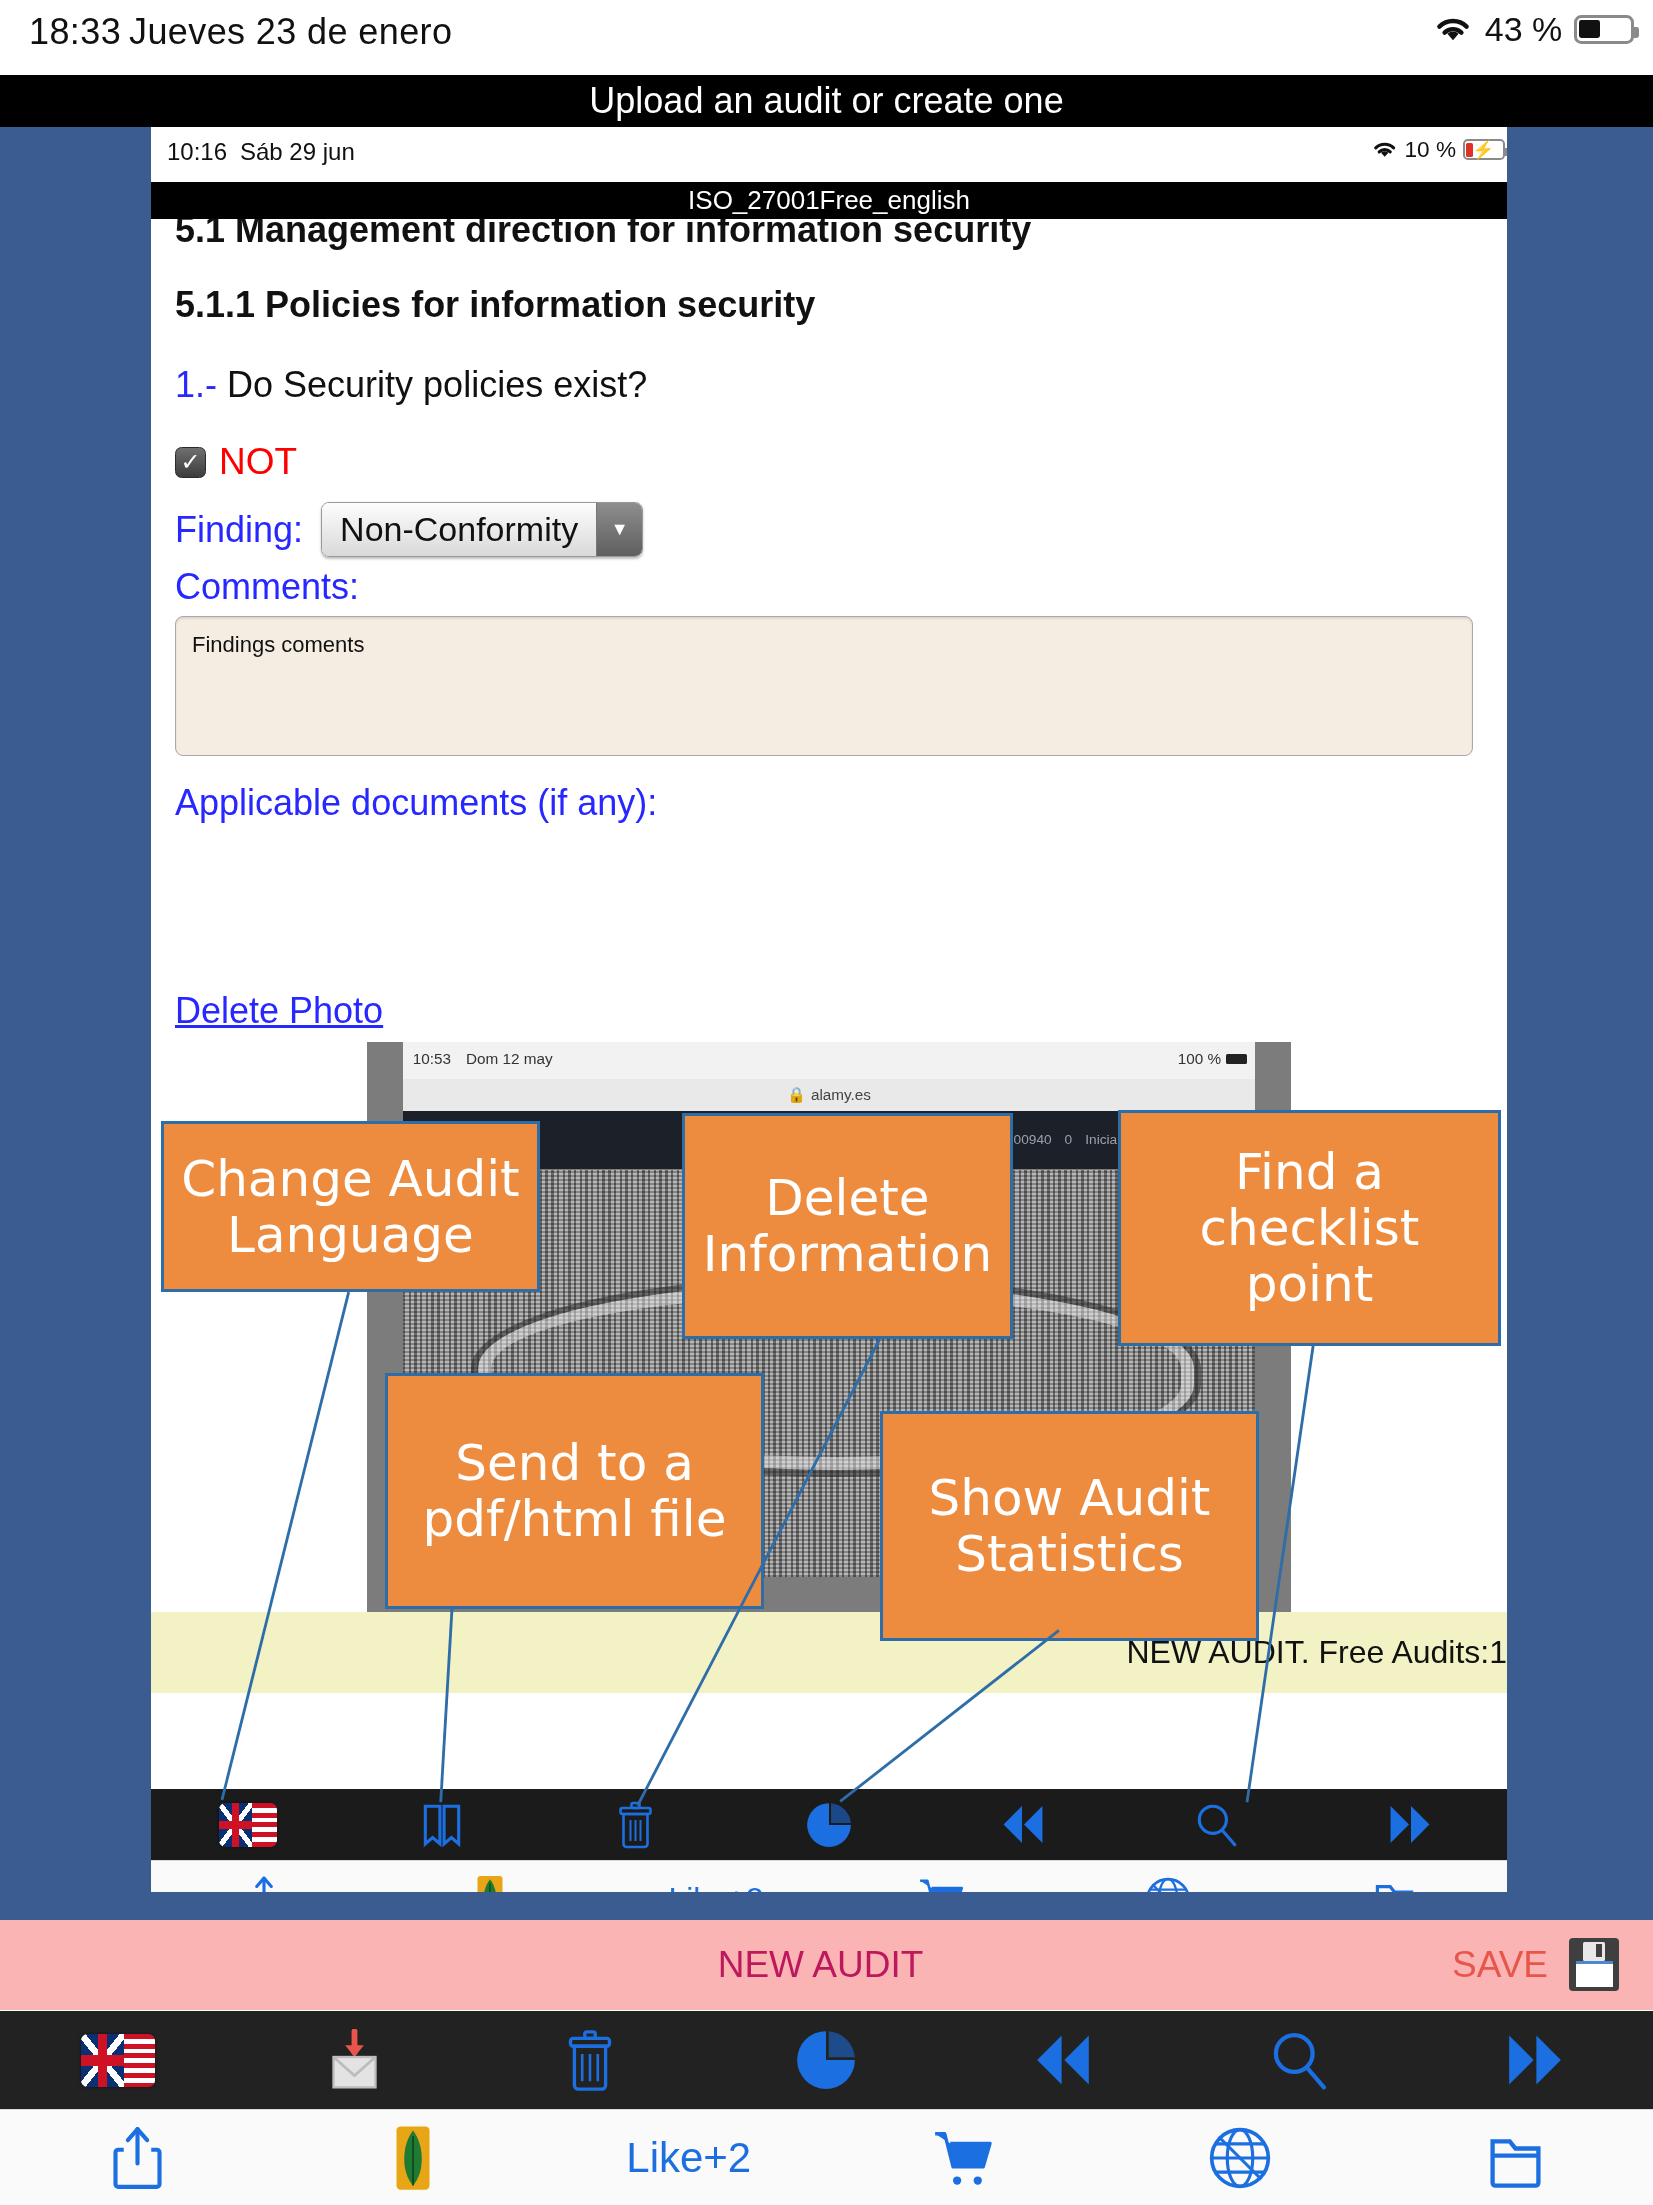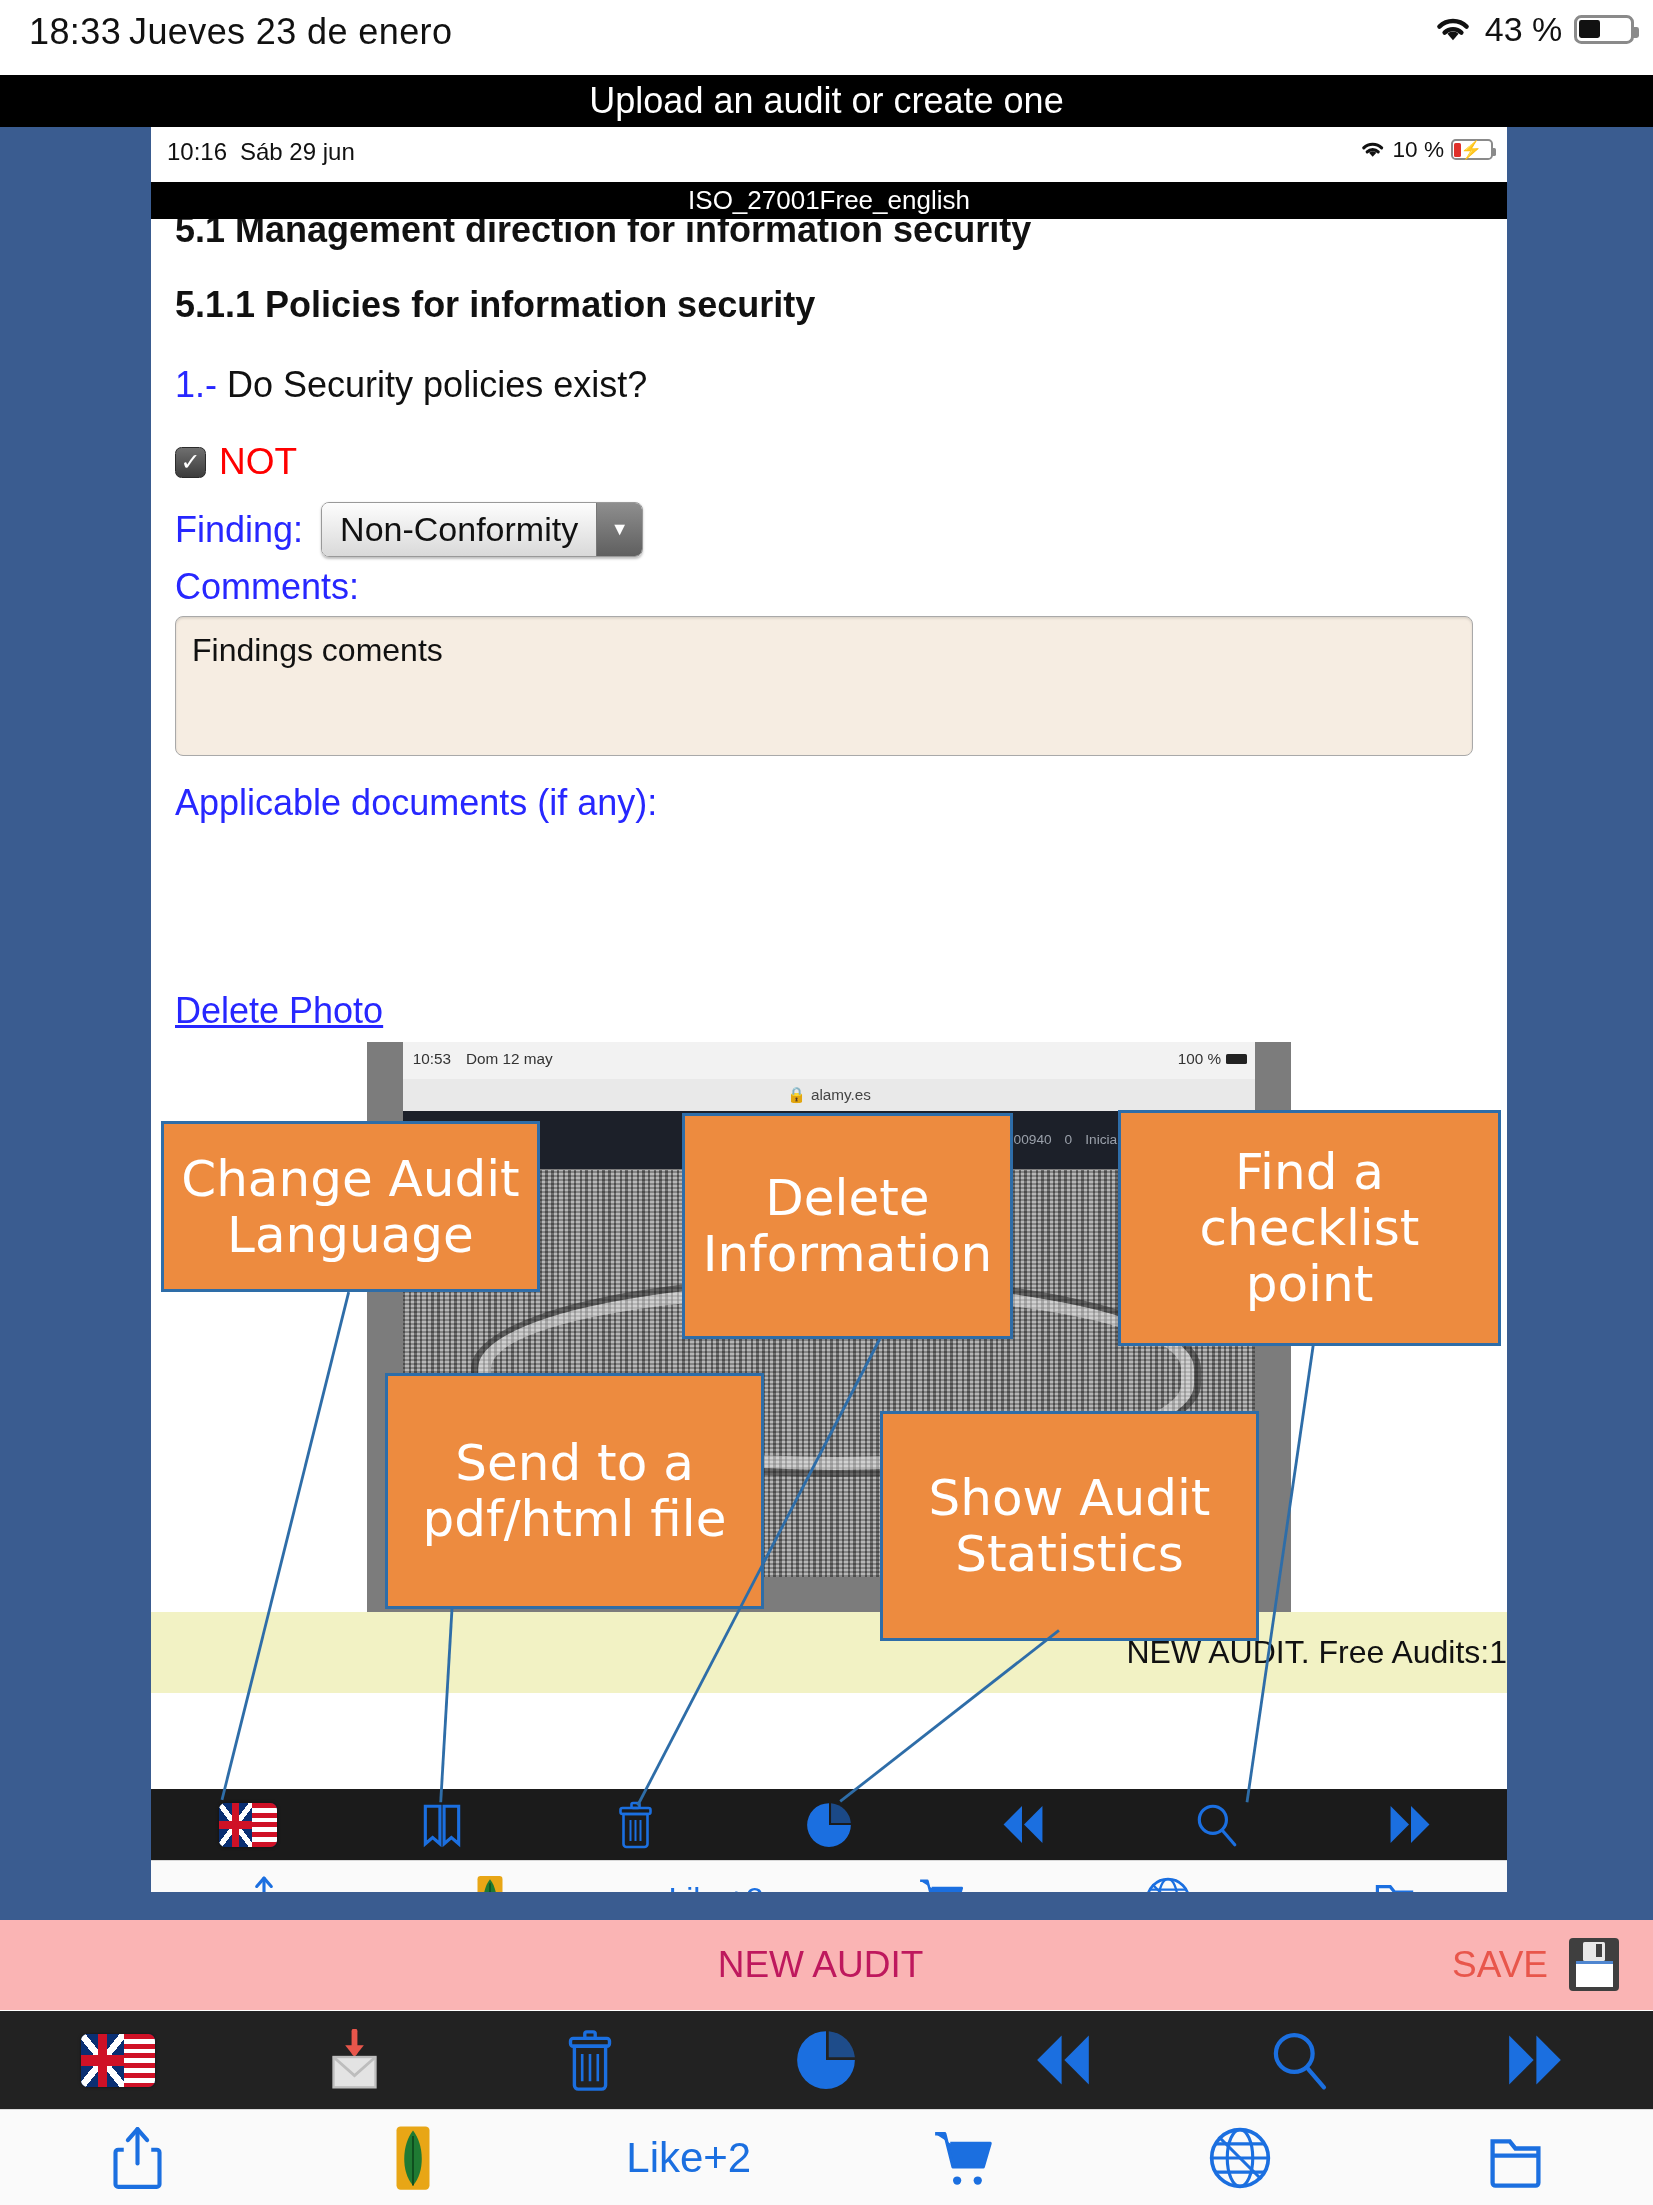--- a/index.html
+++ b/index.html
@@ -47,21 +47,21 @@
     position:absolute;left:0;top:127px;width:1653px;height:1794px;
     background:#3a5c90;
   }
 
   
   .inner-shot{
     position:absolute;left:151px;top:127px;width:1356px;height:1765px;
     background:#ffffff;overflow:hidden;
   }
   .inner-status{
-    position:absolute;left:0;top:0;width:1356px;height:55px;background:#ffffff;
+    position:absolute;left:0;top:0;width:1356px;height:55px;background:#ffffff;padding-left:12px;
   }
   .in-time{position:absolute;left:16px;top:11.3px;font-size:24px;color:#111;}
   .in-date{position:absolute;left:89px;top:11.3px;font-size:24px;color:#111;}
   .in-right{position:absolute;right:14.5px;top:9.7px;display:flex;align-items:center;gap:6.5px;}
   .in-pct{font-size:22.6px;color:#111;}
   .in-batt{width:42px;height:21px;border:2.4px solid #8a8a8a;border-radius:4.8px;position:relative;box-sizing:border-box;}
   .in-batt-fill{position:absolute;left:1.6px;top:1.6px;bottom:1.6px;width:18%;background:#e0302a;border-radius:1.6px;}
   .in-batt-bolt{position:absolute;left:50%;top:50%;transform:translate(-50%,-50%);color:#e0302a;font-size:18px;line-height:1;}
   .in-batt-nub{position:absolute;right:-5.7px;top:6.5px;width:4px;height:8px;background:#8a8a8a;border-radius:0 1.6px 1.6px 0;}
 
@@ -108,21 +108,21 @@
     width:45px;background:linear-gradient(#8e8e8e,#5f5f5f);
     display:flex;align-items:center;justify-content:center;
     color:#fff;font-size:18px;border-left:0.8px solid #777;
   }
 
   .comments-label{position:absolute;left:24px;top:347px;font-size:36px;color:#2727ff;}
   .ta{
     position:absolute;left:24px;width:1298px;
     background:#f6ede2;border:1.6px solid #a9a9a9;border-radius:8px;
     box-sizing:border-box;box-shadow:inset 0 1.6px 2.4px rgba(0,0,0,.12);
-    font-size:32px;color:#111;padding:14.5px 16px;
+    font-size:22px;color:#111;padding:14.5px 16px;
   }
   .ta-comments{top:397px;height:140px;}
   .docs-label{position:absolute;left:24px;top:563px;font-size:36px;color:#2727ff;}
   .ta-docs{top:612px;height:140px;}
   .del-photo{
     position:absolute;left:24px;top:771px;font-size:36px;color:#2727ff;
     text-decoration:underline;
   }
 
   

